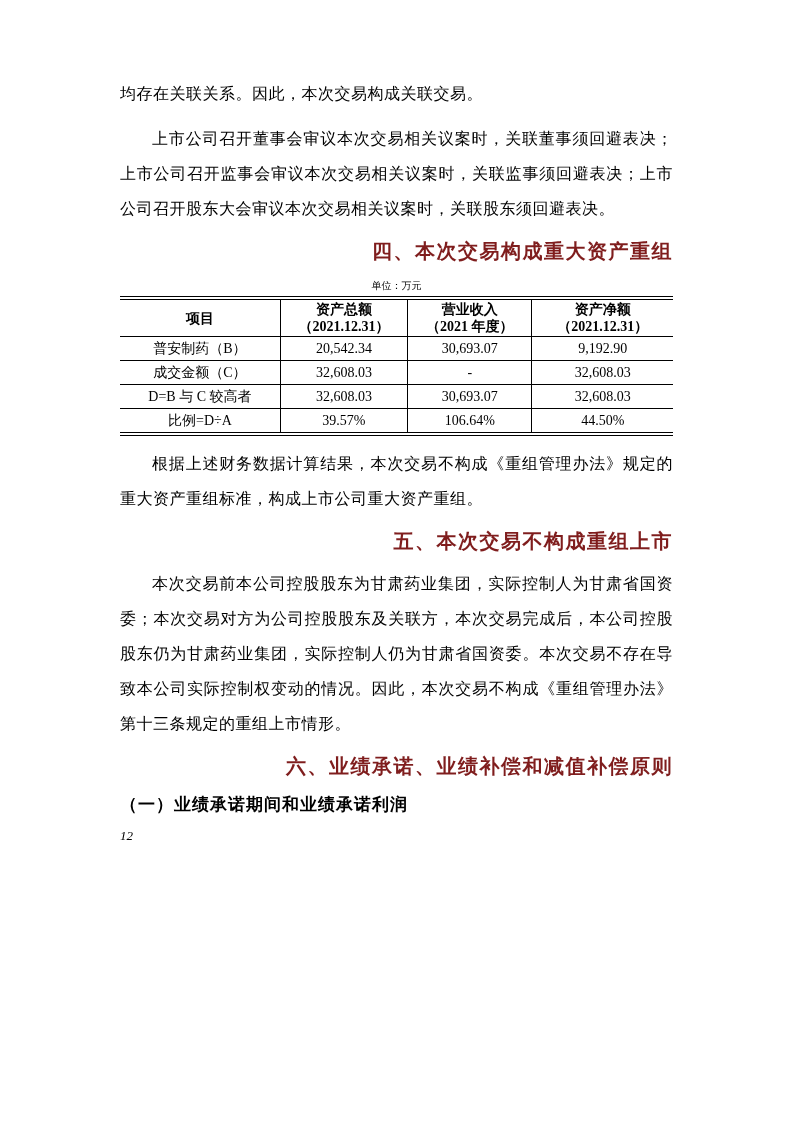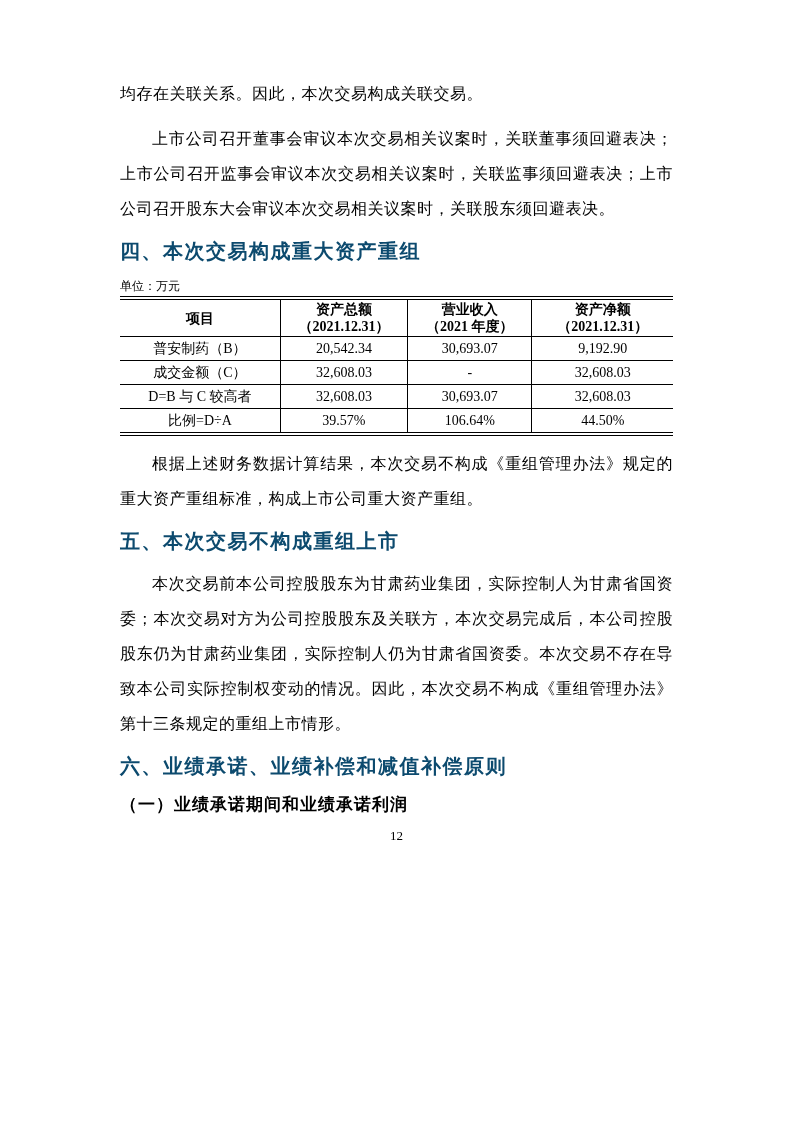--- a/index.html
+++ b/index.html
@@ -33,36 +33,37 @@
   }
   p.body.noindent { text-indent: 0; }
   p.body.tight { margin-bottom: 0; }
   h2.sec {
     margin: 8px 0 10px 0;
     font-family: "Liberation Sans", "DejaVu Sans", sans-serif;
     font-weight: 700;
     font-size: 20px;
     line-height: 30px;
     letter-spacing: 1.5px;
-    color: #0c4a6e;
+    color: #7f1d1d;
+    text-align: right;
   }
   h3.subsec {
     margin: 4px 0 8px 0;
     font-family: "Liberation Sans", "DejaVu Sans", sans-serif;
     font-weight: 700;
     font-size: 17px;
     line-height: 28px;
     letter-spacing: 1px;
     color: #000000;
   }
   .unit {
     margin: 2px 0 0 0;
-    font-size: 12px;
+    font-size: 10px;
     line-height: 20px;
-    text-align: left;
+    text-align: center;
   }
   table.fin {
     width: 100%;
     border-collapse: collapse;
     border-top: 4px double #000000;
     border-bottom: 4px double #000000;
     margin: 0 0 10px 0;
     table-layout: fixed;
   }
   table.fin th, table.fin td {
@@ -80,23 +81,23 @@
     line-height: 17px;
   }
   table.fin thead th .hl { display: block; }
   table.fin tbody td {
     height: 23px;
     line-height: 23px;
     font-weight: 400;
   }
   .pagenum {
     margin-top: 2px;
-    text-align: center;
     font-size: 13px;
     line-height: 18px;
+    font-style: italic;
   }
 </style>
 </head>
 <body>
 
 <div class="page">
   <div class="content">
 
     <p class="body noindent">均存在关联关系。因此，本次交易构成关联交易。</p>
     <p class="body">上市公司召开董事会审议本次交易相关议案时，关联董事须回避表决；上市公司召开监事会审议本次交易相关议案时，关联监事须回避表决；上市公司召开股东大会审议本次交易相关议案时，关联股东须回避表决。</p>

